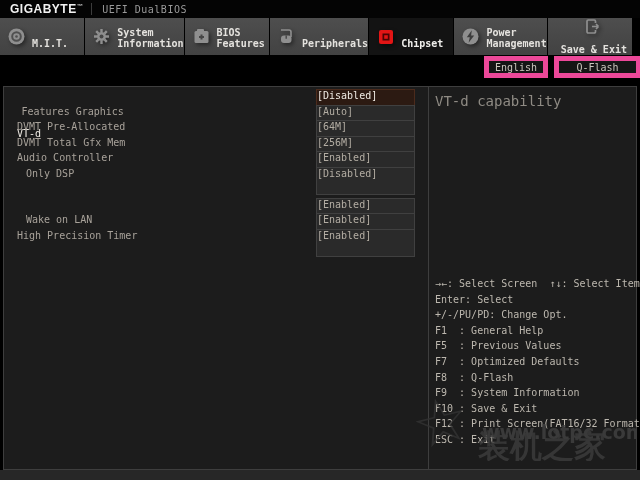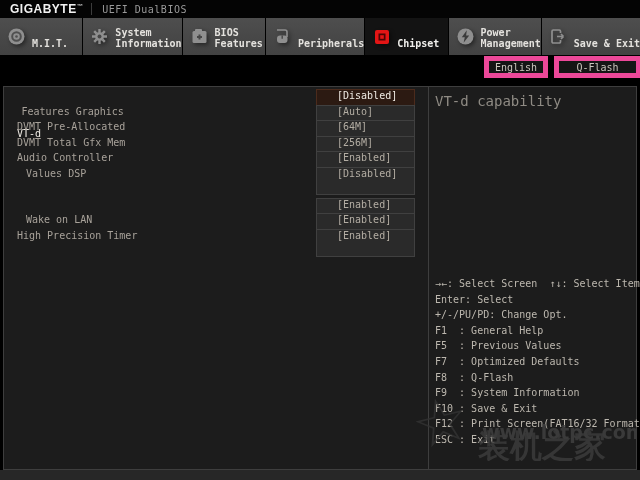--- a/index.html
+++ b/index.html
@@ -14,21 +14,21 @@
            font-size:12px; color:#f2f2f2; letter-spacing:.5px; margin-left:10px; }
   .brand sup { font-size:6px; color:#cfcfcf; }
   .topbar-divider { width:1px; height:12px; background:#3c3c3c; margin:0 10px 0 8px; }
   .fw-title { font-size:10px; color:#9a9a9a; letter-spacing:.5px; }
 
   
   .tabbar { position:absolute; top:18px; left:0; width:640px; height:37px;
             display:flex; background:#000; }
   .tab { flex:1 1 0; margin-right:1px; background:linear-gradient(#4e4e4e,#424242);
          display:flex; align-items:center; gap:7px; padding-left:8px; cursor:default;font-weight:bold; }
-  .tab:last-child { margin-right:0; }
+  .tab:last-child { margin-right:8px;flex-direction:column; }
   .tab.active { background:#131313; }
   .tab .ticon { width:17px; height:17px; flex:0 0 17px; display:flex;
                 align-items:center; justify-content:center;
                 filter:drop-shadow(2px 2px 2px rgba(0,0,0,.45)); }
   .tab .tlabel { display:flex; flex-direction:column; justify-content:flex-end;
                  height:24px; font-size:10px; line-height:11px; color:#e4e2de;
                  white-space:nowrap; overflow:hidden; }
   .tab.active .tlabel { color:#f0efec; }
 
   
@@ -42,21 +42,21 @@
   .main { position:absolute; left:3px; top:86px; width:634px; height:384px;
           background:#1c1c1c; border:1px solid #3e3e3e; }
   .vdivider { position:absolute; left:424px; top:0; bottom:0; width:1px; background:#3e3e3e; }
 
   .settings { position:absolute; left:0; top:2px; width:424px; }
   .srow { position:relative; height:15.5px; }
   .srow .slabel { position:absolute; left:7px; right:112px; top:0; bottom:1.5px;
                   font-size:10px; line-height:14px; color:#a8a29a; white-space:pre; }
   .srow .svalue { position:absolute; left:312px; width:99px; top:0; height:28px;
                   background:#2a2a2a; border:1px solid #404040; font-size:10px;
-                  line-height:12px; color:#b3ada3; padding-left:20px; white-space:pre; }
+                  line-height:12px; color:#b3ada3; padding-left:0; white-space:pre; }
   .srow.selected .slabel { background:#2c1a12; color:#efebe4;
                            box-shadow:inset 0 0 0 1px rgba(150,75,40,.25); }
   .srow.selected .svalue { background:#2c1a12; border-color:#4c2b1c; color:#efebe4; }
   .srow.spacer { height:15.5px; }
 
   
   .helptext { position:absolute; left:431px; top:6px; font-size:14px; color:#8f8b84; }
   .hotkeys  { position:absolute; left:431px; top:189px; }
   .hk { font-size:10px; line-height:15.6px; color:#bdb8af; white-space:pre; }
 
@@ -195,21 +195,21 @@
         </div>
         <div class="srow">
           <div class="slabel" style="text-indent: 6px;">DVMT Total Gfx Mem</div>
           <div class="svalue">[256M]</div>
         </div>
         <div class="srow">
           <div class="slabel" style="text-indent: 6px;">Audio Controller</div>
           <div class="svalue">[Enabled]</div>
         </div>
         <div class="srow">
-          <div class="slabel" style="text-indent: 15px;">Values DSP</div>
+          <div class="slabel" style="text-indent: 15px;">Only DSP</div>
           <div class="svalue">[Disabled]</div>
         </div>
         <div class="srow spacer"></div>
         <div class="srow">
           <div class="svalue">[Enabled]</div>
         </div>
         <div class="srow">
           <div class="slabel" style="text-indent: 15px;">Wake on LAN</div>
           <div class="svalue">[Enabled]</div>
         </div>

